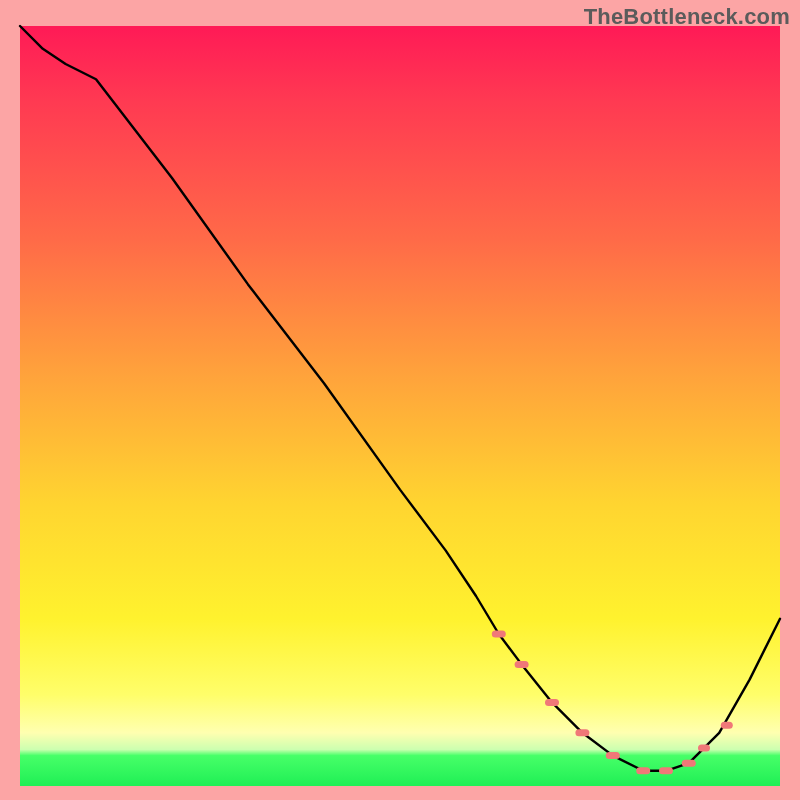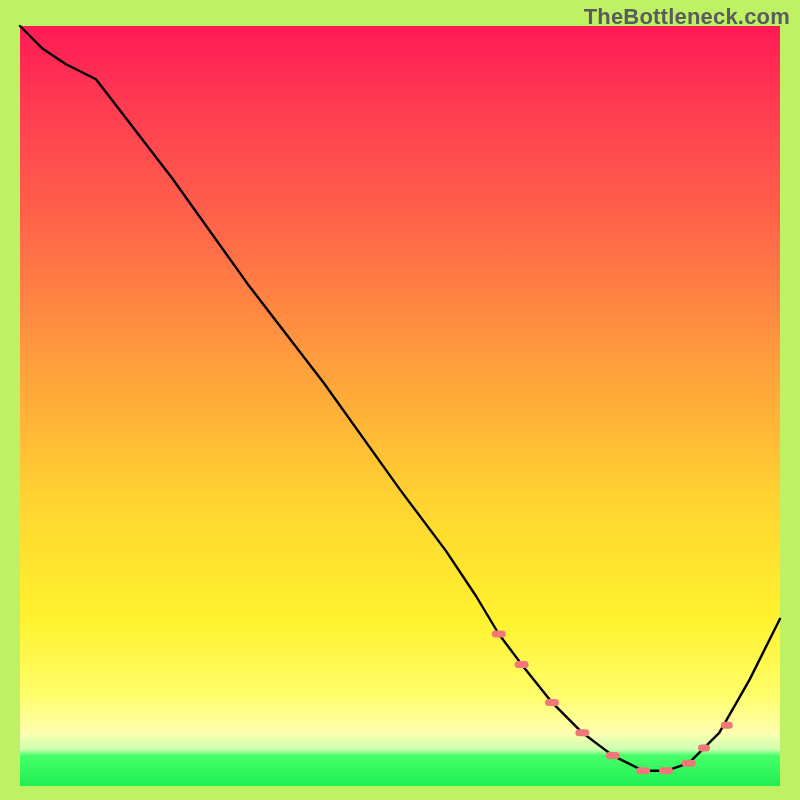--- a/index.html
+++ b/index.html
@@ -7,21 +7,21 @@
     padding: 0;
     width: 800px;
     height: 800px;
     overflow: hidden;
     font-family: Arial, Helvetica, sans-serif;
   }
   .frame {
     position: relative;
     width: 800px;
     height: 800px;
-    background: #bef264;
+    background: #fca5a5;
     box-sizing: border-box;
   }
   .watermark {
     position: absolute;
     top: 4px;
     right: 10px;
     font-size: 22px;
     font-weight: 600;
     color: #5b5b5b;
     letter-spacing: 0.2px;

